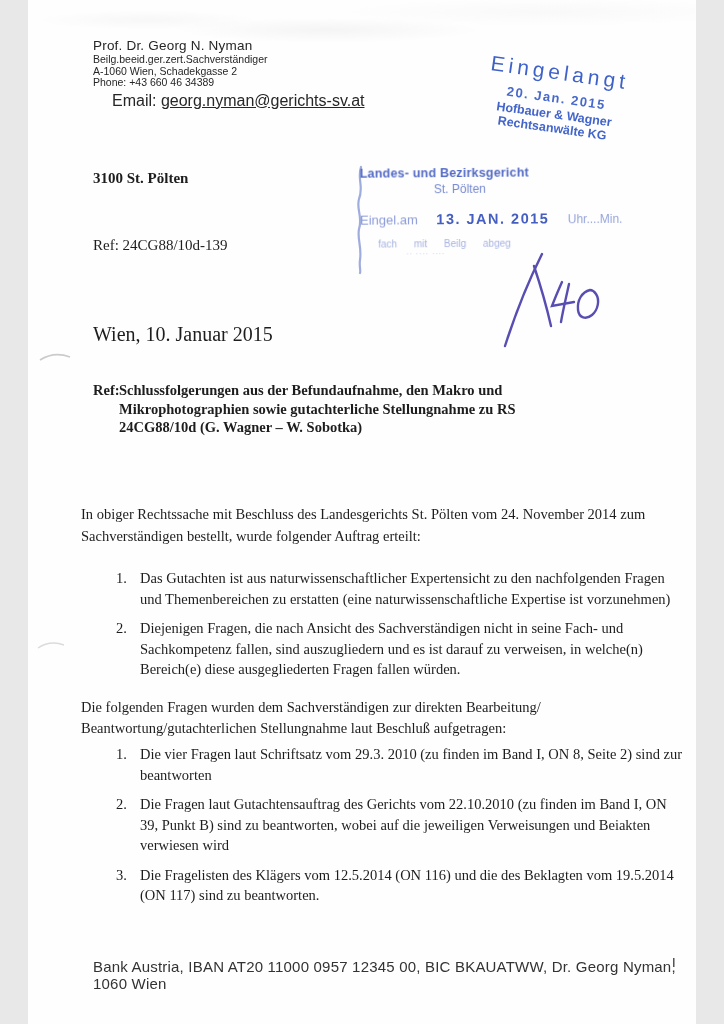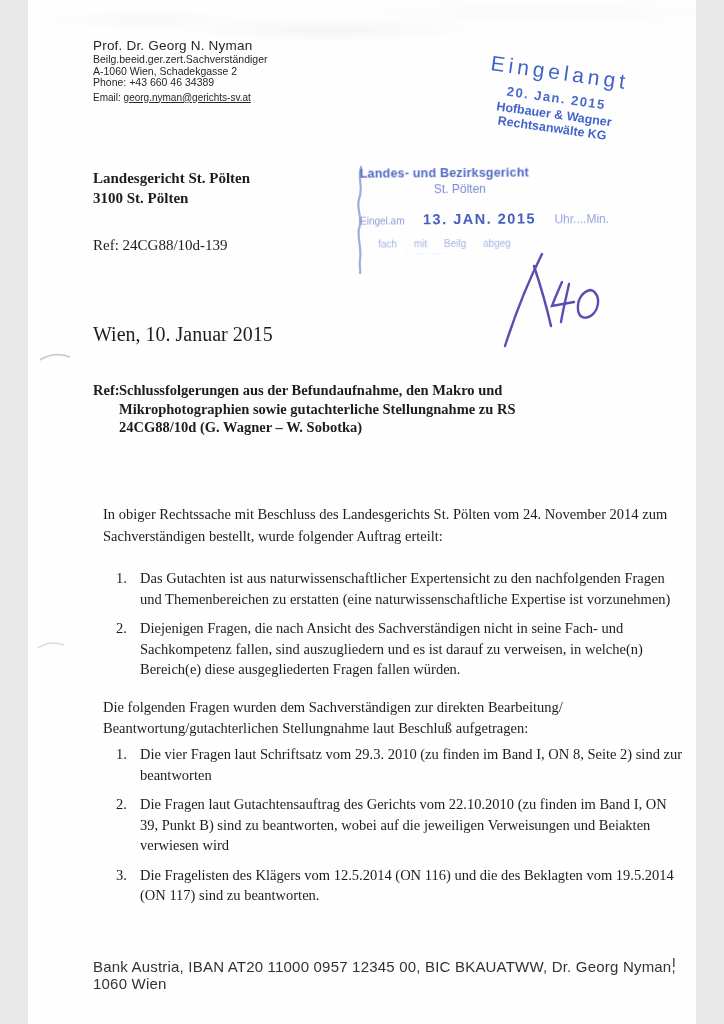--- a/index.html
+++ b/index.html
@@ -20,21 +20,21 @@
       radial-gradient(220px 18px at 300px 30px, rgba(120,120,120,0.07), rgba(0,0,0,0) 70%),
       radial-gradient(160px 14px at 120px 20px, rgba(120,120,120,0.05), rgba(0,0,0,0) 70%),
       radial-gradient(300px 20px at 520px 12px, rgba(120,120,120,0.04), rgba(0,0,0,0) 70%);
     pointer-events:none;
   }
 
   
   .letterhead{position:absolute;left:65px;top:37px;font-family:"Liberation Sans",sans-serif;color:#262626;}
   .letterhead .lh-name{font-size:13.5px;line-height:17px;letter-spacing:.2px;}
   .letterhead .lh-small{font-size:10.5px;line-height:11.5px;}
-  .letterhead .lh-email{font-size:10px;margin-top:3px;}
+  .letterhead .lh-email{font-size:16px;margin-top:3px;margin-left:19px;}
   .letterhead .lh-email a{color:#262626;text-decoration:underline;}
 
   
   .stamp-lawfirm{
     position:absolute;left:442px;top:48px;width:185px;
     transform:rotate(8deg);transform-origin:left top;
     color:#2f55c5;text-align:center;
     font-family:"Liberation Sans",sans-serif;
   }
   .stamp-lawfirm .st-title{font-size:21px;letter-spacing:4px;font-weight:500;opacity:.92;}
@@ -49,35 +49,35 @@
 
   
   .stamp-court{
     position:absolute;left:332px;top:166px;width:200px;
     color:#2c49b8;font-family:"Liberation Sans",sans-serif;
     transform:rotate(-.4deg);
   }
   .stamp-court .sc-line1{font-size:12.5px;font-weight:700;letter-spacing:.2px;opacity:.82;filter:blur(.2px);}
   .stamp-court .sc-line2{font-size:12px;text-align:center;opacity:.65;filter:blur(.3px);margin-top:2px;}
   .stamp-court .sc-received{margin-top:14px;white-space:nowrap;}
-  .stamp-court .sc-prefix{font-size:10px;opacity:.55;filter:blur(.3px);}
+  .stamp-court .sc-prefix{font-size:13px;opacity:.55;filter:blur(.3px);}
   .stamp-court .sc-date{font-size:14.5px;font-weight:700;letter-spacing:1.5px;opacity:.88;margin:0 14px;}
   .stamp-court .sc-suffix{font-size:12px;opacity:.5;filter:blur(.3px);}
   .stamp-court .sc-faint{margin-top:10px;margin-left:18px;font-size:10px;opacity:.42;filter:blur(.4px);word-spacing:14px;}
   .stamp-court .sc-faint2{margin-top:1px;margin-left:46px;font-size:7px;opacity:.3;filter:blur(.7px);letter-spacing:1px;}
   .stamp-squiggle{position:absolute;left:325px;top:165px;}
   .handwriting{position:absolute;left:470px;top:246px;}
 
   
   .dateline{position:absolute;left:65px;top:323px;font-size:20px;}
   .subject{position:absolute;left:65px;top:381px;width:470px;font-size:14.5px;font-weight:700;line-height:18.5px;}
   .subject .subj-label{position:absolute;left:0;top:0;}
   .subject .subj-text{display:block;margin-left:26px;width:455px;}
 
-  .para{position:absolute;font-size:14.5px;line-height:22px;width:600px;left:75px;}
+  .para{position:absolute;font-size:14.5px;line-height:22px;width:600px;left:53px;}
   .para-intro{top:503px;}
   .para-middle{top:697px;line-height:21px;}
 
   .doc-list{position:absolute;left:88px;width:572px;font-size:14.5px;}
   .list-1{top:568px;}
   .list-2{top:744px;}
   .list-item{position:relative;padding-left:24px;margin-bottom:9px;line-height:20.5px;}
   .list-item .num{position:absolute;left:0;top:0;}
   .list-item .itxt{display:block;max-width:548px;}
 
@@ -106,21 +106,20 @@
   </div>
 
   <div class="stamp-lawfirm">
     <div class="st-title">Eingelangt</div>
     <div class="st-date">20. Jan. 2015</div>
     <div class="st-firm">Hofbauer &amp; Wagner</div>
     <div class="st-firm2">Rechtsanwälte KG</div>
   </div>
 
   <div class="recipient">
-    <div class="bold">Landesgericht St. Pölten</div>
     <div class="bold">3100 St. Pölten</div>
   </div>
   <div class="ref-line">Ref: 24CG88/10d-139</div>
 
   <svg class="stamp-squiggle" width="18" height="110" viewBox="0 0 18 110">
     <path d="M8,2 C4,14 11,22 6,34 C3,44 10,52 6,64 C4,74 9,82 7,95 C6,101 8,106 7,108" fill="none" stroke="#2c49b8" stroke-width="2.2" opacity="0.45" stroke-linecap="round"></path>
   </svg>
   <div class="stamp-court">
     <div class="sc-line1">Landes- und Bezirksgericht</div>
     <div class="sc-line2">St. Pölten</div>

